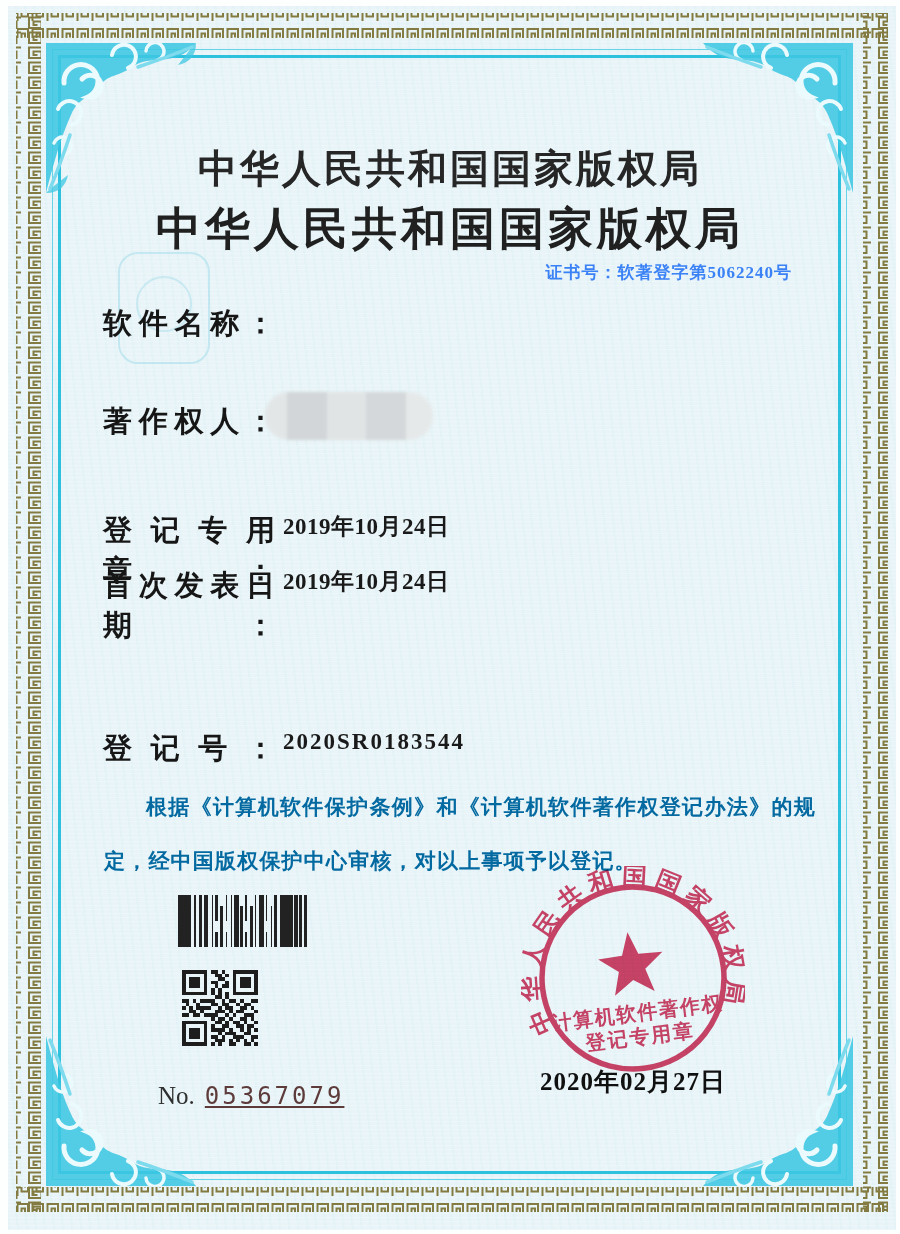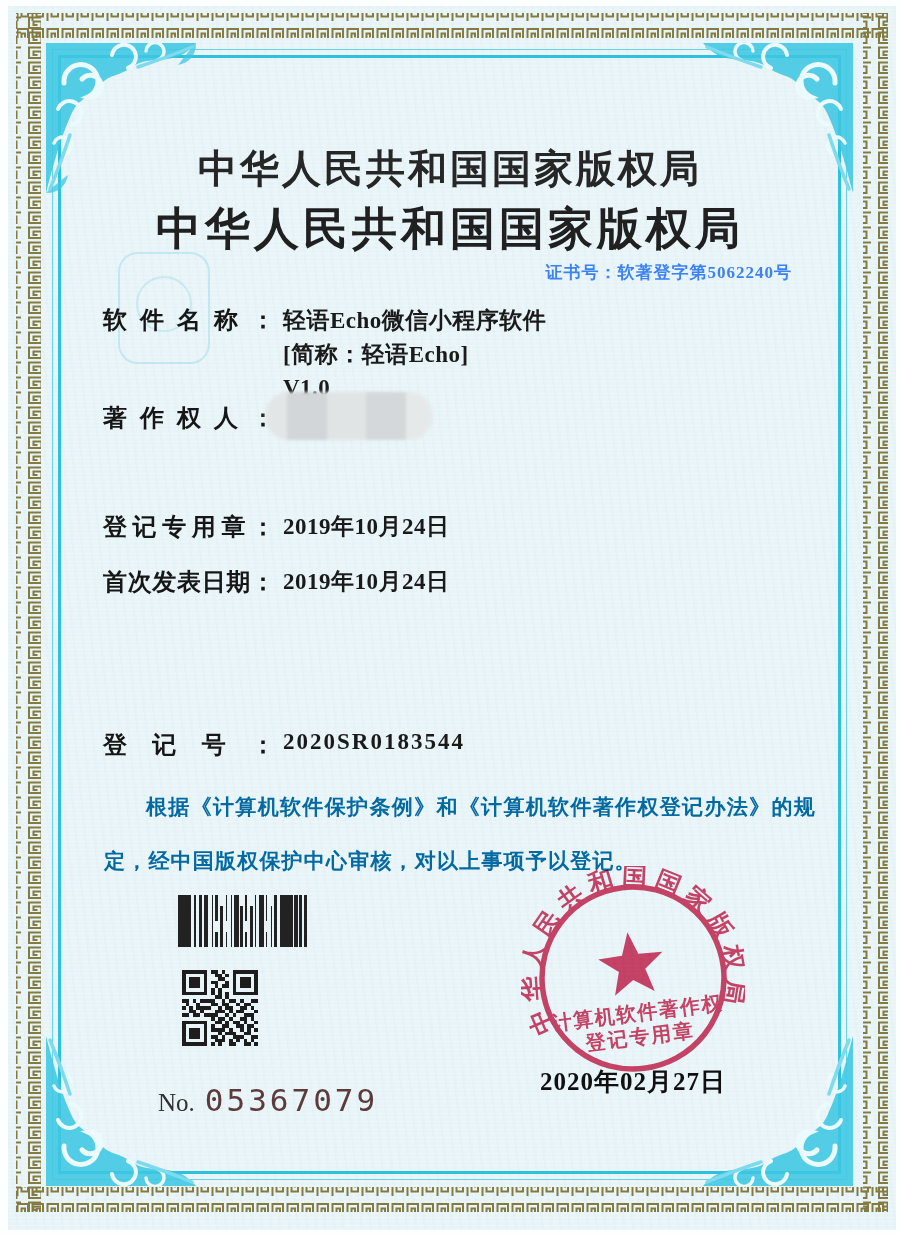--- a/index.html
+++ b/index.html
@@ -16,35 +16,35 @@
   .corner.tl{left:46px;top:43px;}
   .corner.tr{right:47px;top:43px;transform:scaleX(-1);}
   .corner.bl{left:46px;bottom:48px;transform:scaleY(-1);}
   .corner.br{right:47px;bottom:48px;transform:scale(-1,-1);}
   .watermark{position:absolute;left:118px;top:252px;width:88px;height:108px;border:2px solid rgba(118,205,228,.32);border-radius:20px;}
   .watermark::after{content:"";position:absolute;left:16px;top:22px;width:52px;height:52px;border:2px solid rgba(118,205,228,.28);border-radius:50%;}
   .title1{position:absolute;left:0;top:142px;width:900px;text-align:center;font-size:39px;font-weight:bold;color:#262626;letter-spacing:3px;margin:0;}
   .title2{position:absolute;left:0;top:199px;width:900px;text-align:center;font-size:45px;font-weight:bold;color:#202020;letter-spacing:4px;margin:0;}
   .certno{position:absolute;top:261px;right:108px;font-size:17px;font-weight:bold;color:#3b82f6;letter-spacing:1px;}
   .row{position:absolute;left:103px;display:flex;align-items:flex-start;}
-  .lbl{display:inline-block;width:172px;font-size:24px;font-weight:bold;color:#161616;text-align:justify;text-align-last:justify;}
+  .lbl{display:inline-block;width:172px;font-size:29px;font-weight:bold;color:#161616;text-align:justify;text-align-last:justify;}
   .val{margin-left:8px;font-size:23px;font-weight:600;color:#1a1a1a;letter-spacing:.5px;white-space:nowrap;}
   .val .vline{line-height:33.5px;}
   .blurpill{position:absolute;left:265px;top:392px;width:168px;height:48px;border-radius:24px;
     background:linear-gradient(90deg,#e3e6e7 0 13%,#d2d6d8 13% 37%,#e1e4e5 37% 60%,#d4d8da 60% 84%,#e6e9ea 84%);
     filter:blur(1.6px);}
   .statement{position:absolute;left:100px;top:776px;width:712px;margin:4px;font-size:21px;font-weight:600;color:#0369a1;
     line-height:54px;text-indent:2em;letter-spacing:1.2px;text-align:justify;}
   .barcode{position:absolute;left:178px;top:895px;height:52px;display:flex;align-items:stretch;}
   .barcode .bar{position:relative;background:#222;}
   .barcode .sp{background:transparent;}
   .barcode .hole{position:absolute;left:0;right:0;background:#e8f4f7;}
   .qr{position:absolute;left:182px;top:970px;width:76px;height:76px;}
   .serial{position:absolute;left:158px;top:1082px;font-size:25px;color:#303030;}
-  .serial .num{font-family:"DejaVu Sans Mono","Liberation Mono",monospace;color:#5d3b3b;letter-spacing:3px;margin-left:10px;font-size:31px;}
+  .serial .num{font-family:"DejaVu Sans Mono","Liberation Mono",monospace;color:#5d3b3b;letter-spacing:3px;margin-left:10px;font-size:24px;text-decoration:underline;}
   .seal-svg{position:absolute;left:521px;top:866px;width:224px;height:224px;mix-blend-mode:multiply;opacity:.94;}
   .seal-date{position:absolute;left:521px;top:1065px;width:224px;text-align:center;font-size:25px;font-weight:bold;color:#101010;letter-spacing:1px;}
 </style>
 </head>
 <body>
 
 <div class="page">
   <div class="paper"></div>
 
   <svg class="frame-svg" xmlns="http://www.w3.org/2000/svg">
@@ -129,25 +129,20 @@
 
   <h1 class="title1">中华人民共和国国家版权局</h1>
   <h2 class="title2">中华人民共和国国家版权局</h2>
 
   <div class="certno">
     <span>证书号：</span><span>软著登字第5062240号</span>
   </div>
 
   <div class="row" style="top:304px">
     <span class="lbl">软件名称：</span>
-    <div class="val">
-      <div class="vline">轻语Echo微信小程序软件</div>
-      <div class="vline">[简称：轻语Echo]</div>
-      <div class="vline">V1.0</div>
-    </div>
   </div>
 
   <div class="row" style="top:402px">
     <span class="lbl">著作权人：</span>
   </div>
   <div class="blurpill"></div>
 
   <div class="row" style="top:511px">
     <span class="lbl">登记专用章：</span>
     <span class="val">2019年10月24日</span>

